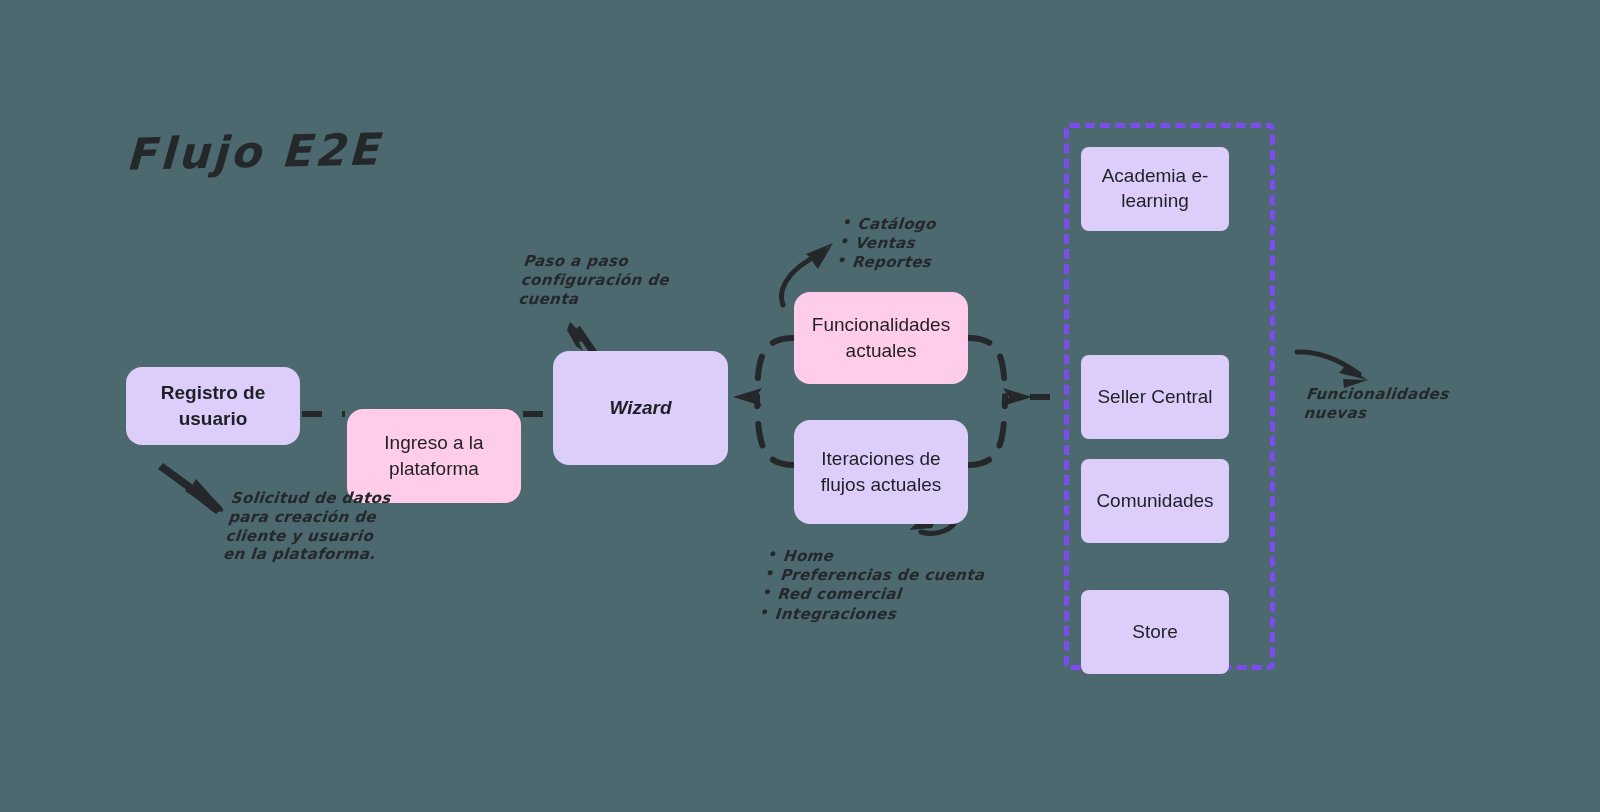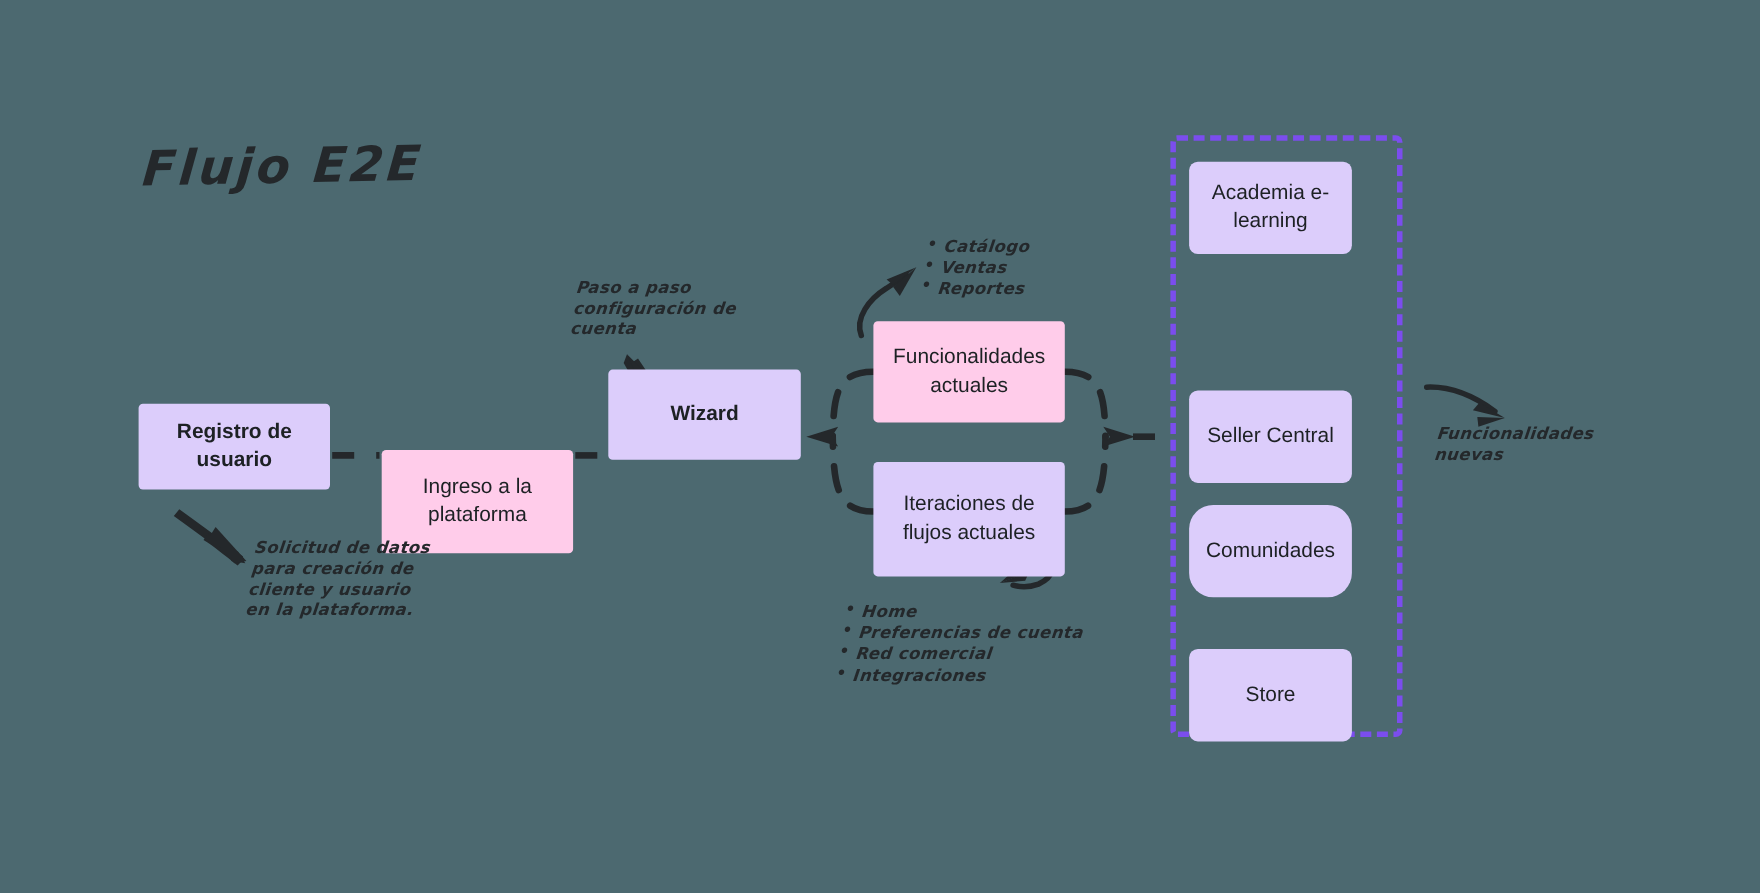--- a/index.html
+++ b/index.html
@@ -39,37 +39,37 @@
     letter-spacing: 3px;
     color: #24282b;
     transform: skewX(-6deg) rotate(-1.2deg);
     white-space: nowrap;
   }
 
   
   .node {
     position: absolute;
     box-sizing: border-box;
-    border-radius: 4px;
+    border-radius: 16px;
     display: flex;
     align-items: center;
     justify-content: center;
     text-align: center;
     color: #1d2124;
     font-size: 19px;
     line-height: 1.35;
     padding: 6px 12px;
   }
   .node.purple { background: #dccdfb; }
   .node.pink   { background: #ffccea; }
   .node.bold   { font-weight: 700; }
 
   #node-registro   { left: 126px;  top: 367px; width: 174px; height: 78px; font-weight: bold; }
   #node-ingreso    { left: 347px;  top: 367px; width: 174px; height: 94px; margin-top: 42px; }
-  #node-wizard     { left: 553px;  top: 336px; width: 175px; height: 82px; }
+  #node-wizard     { left: 553px;  top: 351px; width: 175px; height: 114px; font-style: italic; }
   #node-func       { left: 794px;  top: 292px; width: 174px; height: 92px; }
   #node-iter       { left: 794px;  top: 420px; width: 174px; height: 104px; }
 
   
   #group-new {
     position: absolute;
     left: 1064px;
     top: 123px;
     width: 211px;
     height: 547px;
@@ -90,21 +90,21 @@
     justify-content: center;
     text-align: center;
     color: #1d2124;
     font-size: 19px;
     line-height: 1.3;
     padding: 4px 10px;
   }
   #group-item-0 { top: 147px; }
   #group-item-1 { top: 251px; }
   #group-item-2 { top: 355px; }
-  #group-item-3 { top: 459px; border-radius: 22px; }
+  #group-item-3 { top: 459px; }
   #group-item-4 { top: 563px; margin-top: 27px; }
 
   
   .handwritten {
     position: absolute;
     font-family: "DejaVu Sans", sans-serif;
     font-weight: 700;
     font-style: italic;
     font-size: 15px;
     line-height: 1.25;

